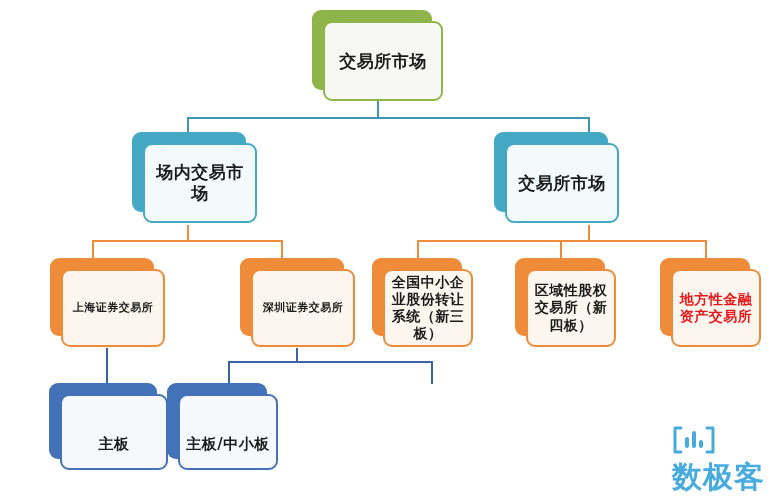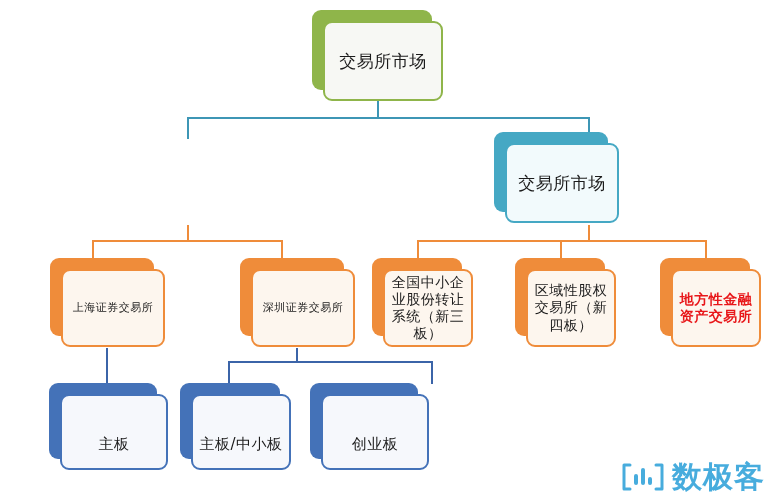--- a/index.html
+++ b/index.html
@@ -59,21 +59,21 @@
     align-items: center;
     justify-content: center;
     text-align: center;
     padding: 4px 6px;
   }
   .node .label {
     display: block;
     line-height: 1.22;
     color: #1b1b1b;
     letter-spacing: 0.5px;
-    font-weight: 400;
+    font-weight: 700;
     word-break: break-all;
   }
 
   
   .node.green .plate { background: #8fb54a; }
   .node.green .card  { border-color: #8fb54a; background: #f7f8f4; }
   .node.green .label { font-size: 17px; }
 
   
   .node.teal .plate { background: #45a8c4; }
@@ -93,23 +93,24 @@
 
   
   .node .label.alert { color: #e8171a; font-weight: 700; }
 
   
   #watermark {
     position: absolute;
     right: 12px;
     bottom: 8px;
     display: flex;
-    align-items: center;
+    align-items: flex-start;
     gap: 7px;
     opacity: 0.95;
+    flex-direction: column;
   }
   #watermark .wm-icon {
     display: block;
   }
   #watermark .wm-text {
     font-size: 30px;
     font-weight: 700;
     color: #3ea8dc;
     letter-spacing: 1px;
     line-height: 1;
@@ -147,20 +148,26 @@
   <div class="line v blue" style="left:228px; top:361px; height:23px;"></div>
   <div class="line v blue" style="left:431px; top:361px; height:23px;"></div>
 
   <div class="node green" style="left:312px; top:10px; width:120px; height:80px;">
     <div class="plate"></div>
     <div class="card">
       <span class="label">交易所市场</span>
     </div>
   </div>
 
+  <div class="node teal" style="left:132px; top:132px; width:114px; height:80px;">
+    <div class="plate"></div>
+    <div class="card">
+      <span class="label">场内交易市场</span>
+    </div>
+  </div>
 
   <div class="node teal" style="left:494px; top:132px; width:114px; height:80px;">
     <div class="plate"></div>
     <div class="card">
       <span class="label">交易所市场</span>
     </div>
   </div>
 
   <div class="node orange" style="left:50px; top:258px; width:104px; height:78px;">
     <div class="plate"></div>
@@ -197,33 +204,27 @@
     </div>
   </div>
 
   <div class="node blue" style="left:49px; top:383px; width:108px; height:76px;">
     <div class="plate"></div>
     <div class="card">
       <span class="label">主板</span>
     </div>
   </div>
 
-  <div class="node blue" style="left:180px; top:383px; width:100px; height:76px;">
+  <div class="node blue" style="left:167px; top:383px; width:100px; height:76px;">
     <div class="plate"></div>
     <div class="card">
       <span class="label">主板/中小板</span>
     </div>
   </div>
 
-  <div class="node blue" style="left:310px; top:383px; width:108px; height:76px;">
-    <div class="plate"></div>
-    <div class="card">
-      <span class="label">创业板</span>
-    </div>
-  </div>
 
   <div id="watermark">
     <svg class="wm-icon" width="44" height="30" viewBox="0 0 44 30" aria-hidden="true">
       <path d="M9 3 H3 V27 H9" fill="none" stroke="#3ea8dc" stroke-width="3" stroke-linecap="round" stroke-linejoin="round"></path>
       <path d="M35 3 H41 V27 H35" fill="none" stroke="#3ea8dc" stroke-width="3" stroke-linecap="round" stroke-linejoin="round"></path>
       <rect x="13" y="12" width="4" height="11" rx="2" fill="#3ea8dc"></rect>
       <rect x="20" y="6" width="4" height="17" rx="2" fill="#3ea8dc"></rect>
       <rect x="27" y="15" width="4" height="8" rx="2" fill="#3ea8dc"></rect>
     </svg>
     <span class="wm-text">数极客</span>

